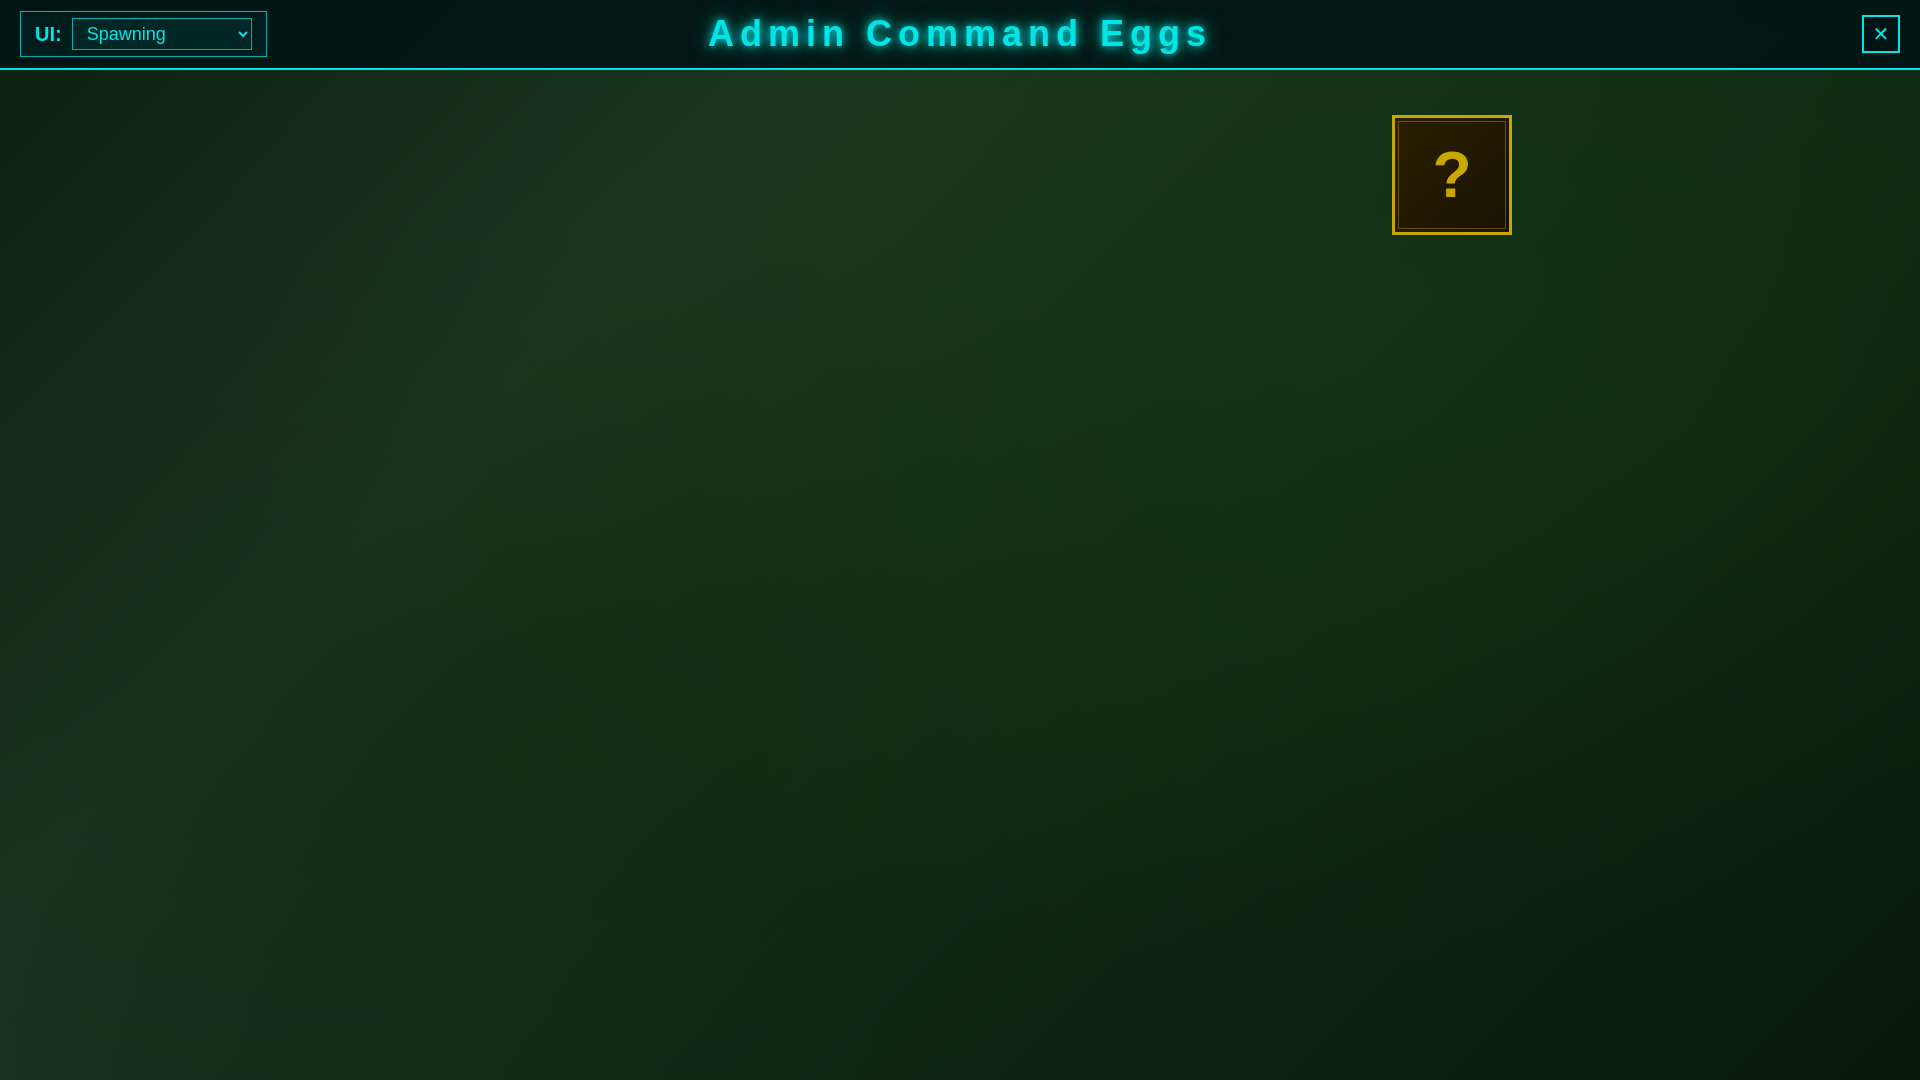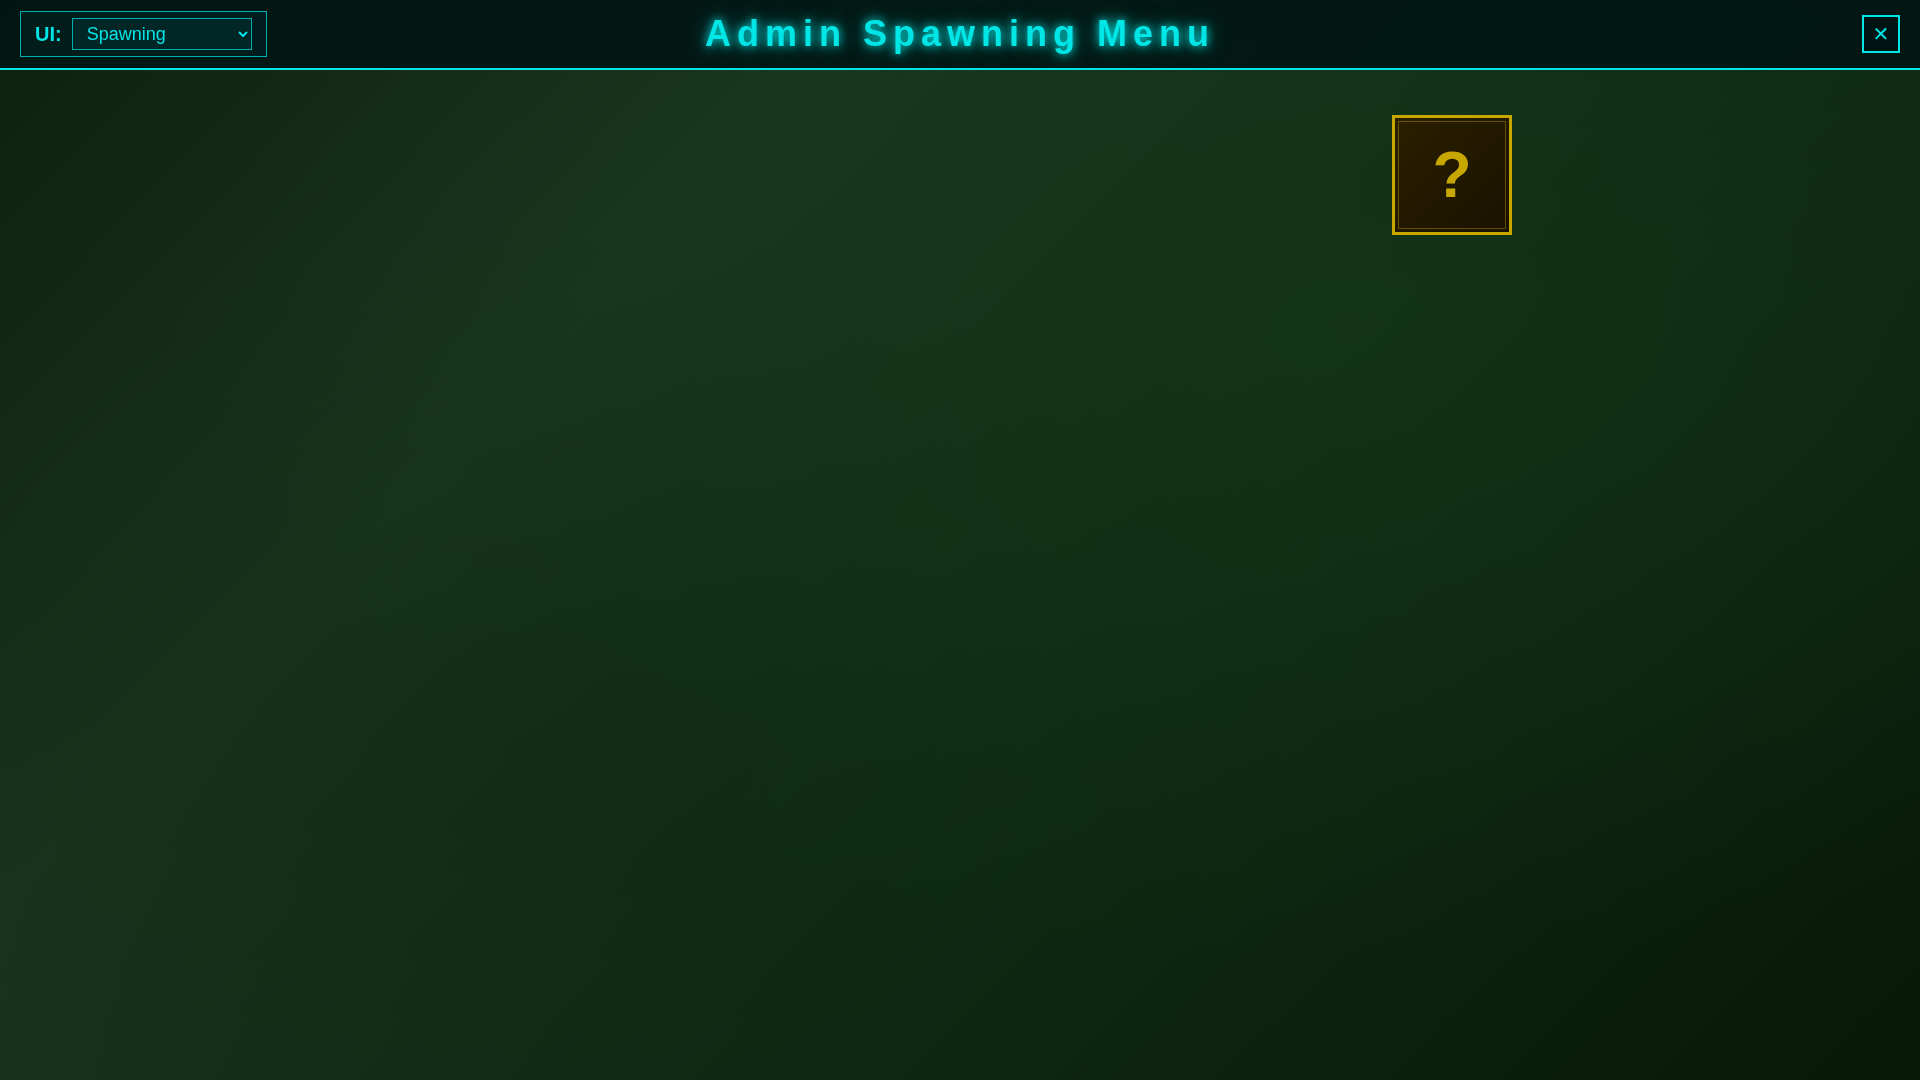--- a/index.html
+++ b/index.html
@@ -482,21 +482,21 @@
 <div class="main-container">
   <div class="bg"></div>
 
   <div class="header">
     <div class="ui-label-section">
       <span class="ui-text">UI:</span>
       <select class="ui-dropdown">
         <option>Spawning</option>
       </select>
     </div>
-    <div class="header-title">Admin  Spawning  Menu</div>
+    <div class="header-title">Admin  Command  Eggs</div>
     <button class="close-btn">✕</button>
   </div>
 
   <div class="cyan-divider"></div>
 
   <div class="content">
 
     <div class="left-panel">
 
       <div class="panel-section">

